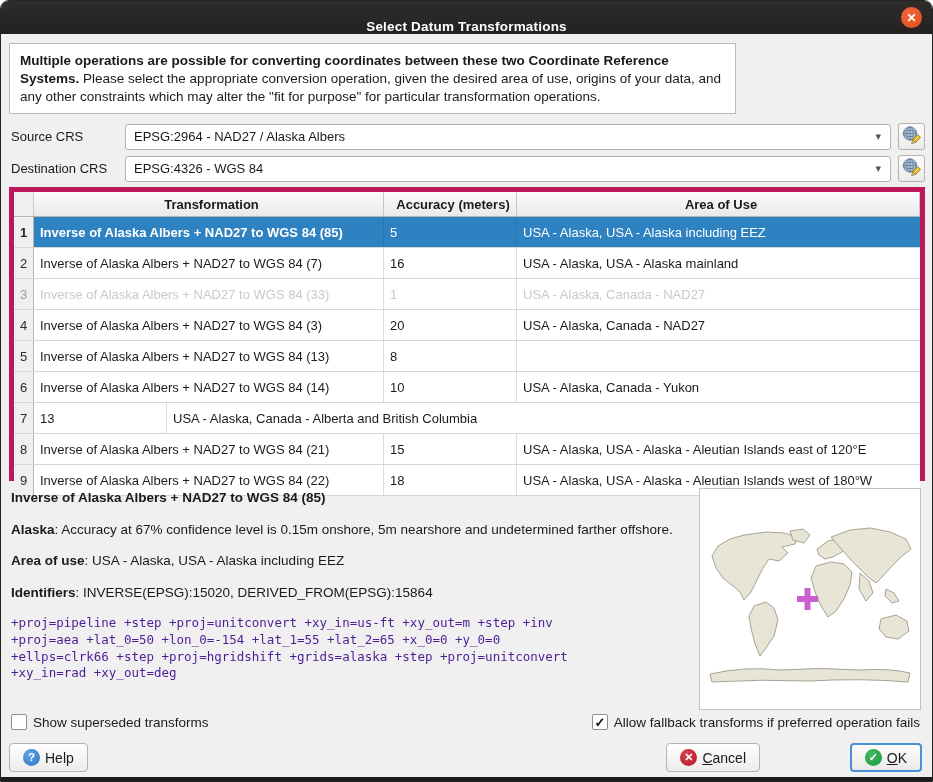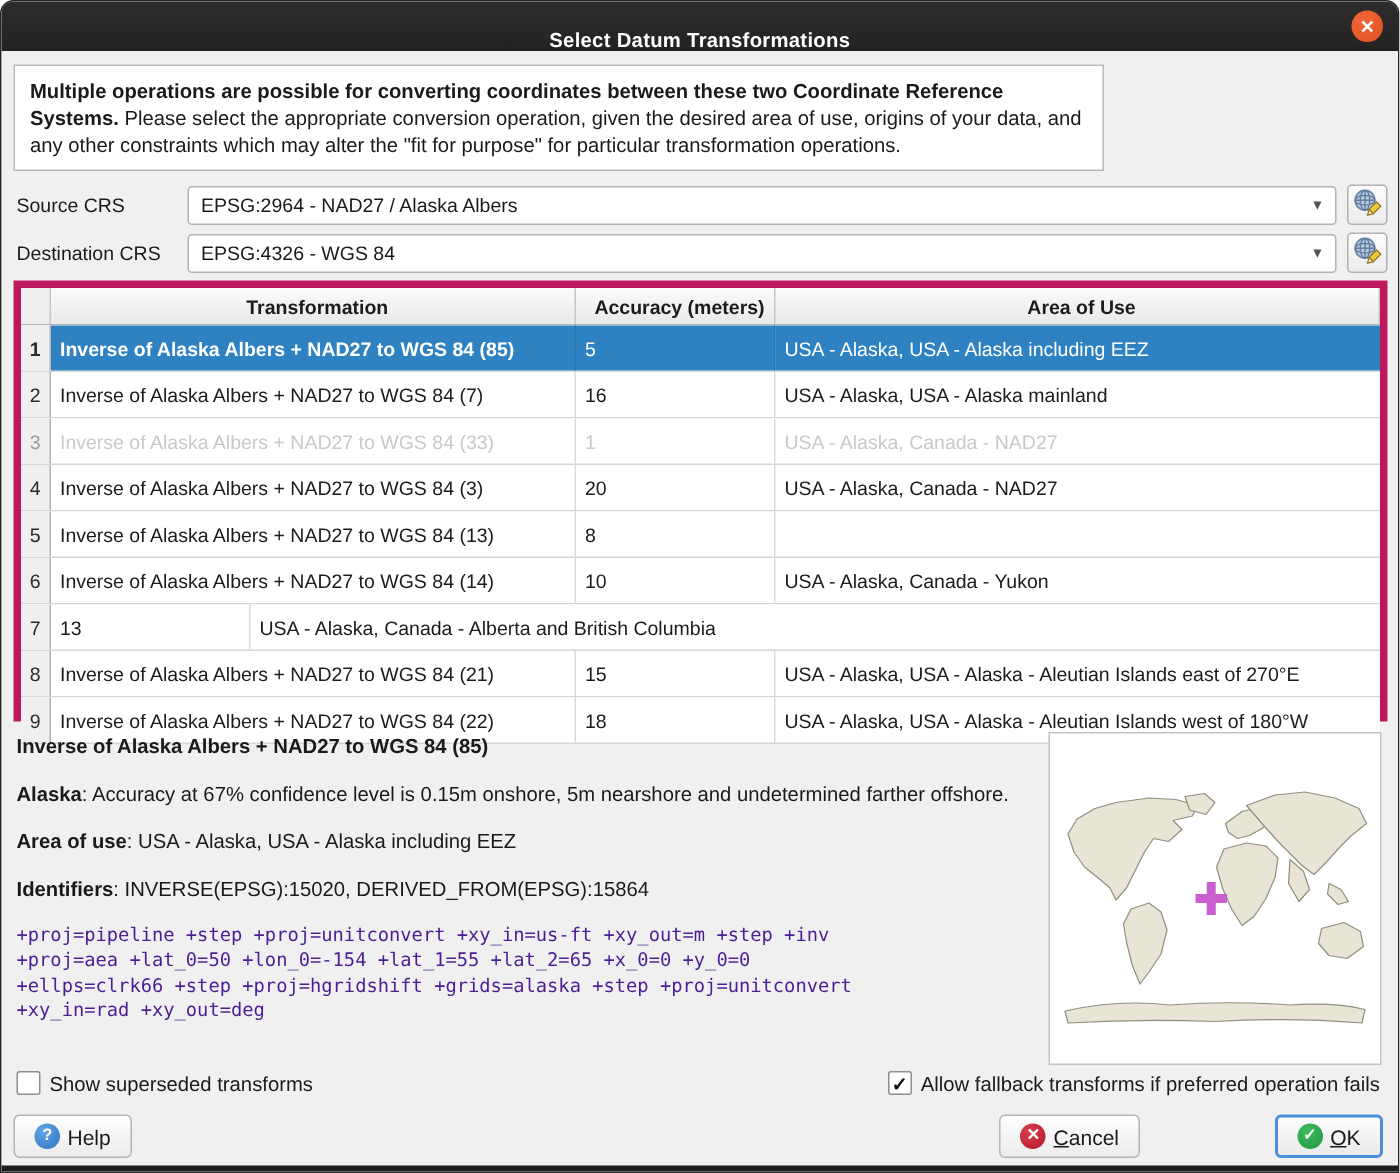--- a/index.html
+++ b/index.html
@@ -165,21 +165,21 @@
   </div>
           <div class="trow">
     <div class="cell c-num">7</div>
     <div class="cell c-acc">13</div>
     <div class="cell c-area">USA - Alaska, Canada - Alberta and British Columbia</div>
   </div>
           <div class="trow">
     <div class="cell c-num">8</div>
     <div class="cell c-name">Inverse of Alaska Albers + NAD27 to WGS 84 (21)</div>
     <div class="cell c-acc">15</div>
-    <div class="cell c-area">USA - Alaska, USA - Alaska - Aleutian Islands east of 270°E</div>
+    <div class="cell c-area">USA - Alaska, USA - Alaska - Aleutian Islands east of 120°E</div>
   </div>
           <div class="trow">
     <div class="cell c-num">9</div>
     <div class="cell c-name">Inverse of Alaska Albers + NAD27 to WGS 84 (22)</div>
     <div class="cell c-acc">18</div>
     <div class="cell c-area">USA - Alaska, USA - Alaska - Aleutian Islands west of 180°W</div>
   </div>
         </div>
     </div>
 

